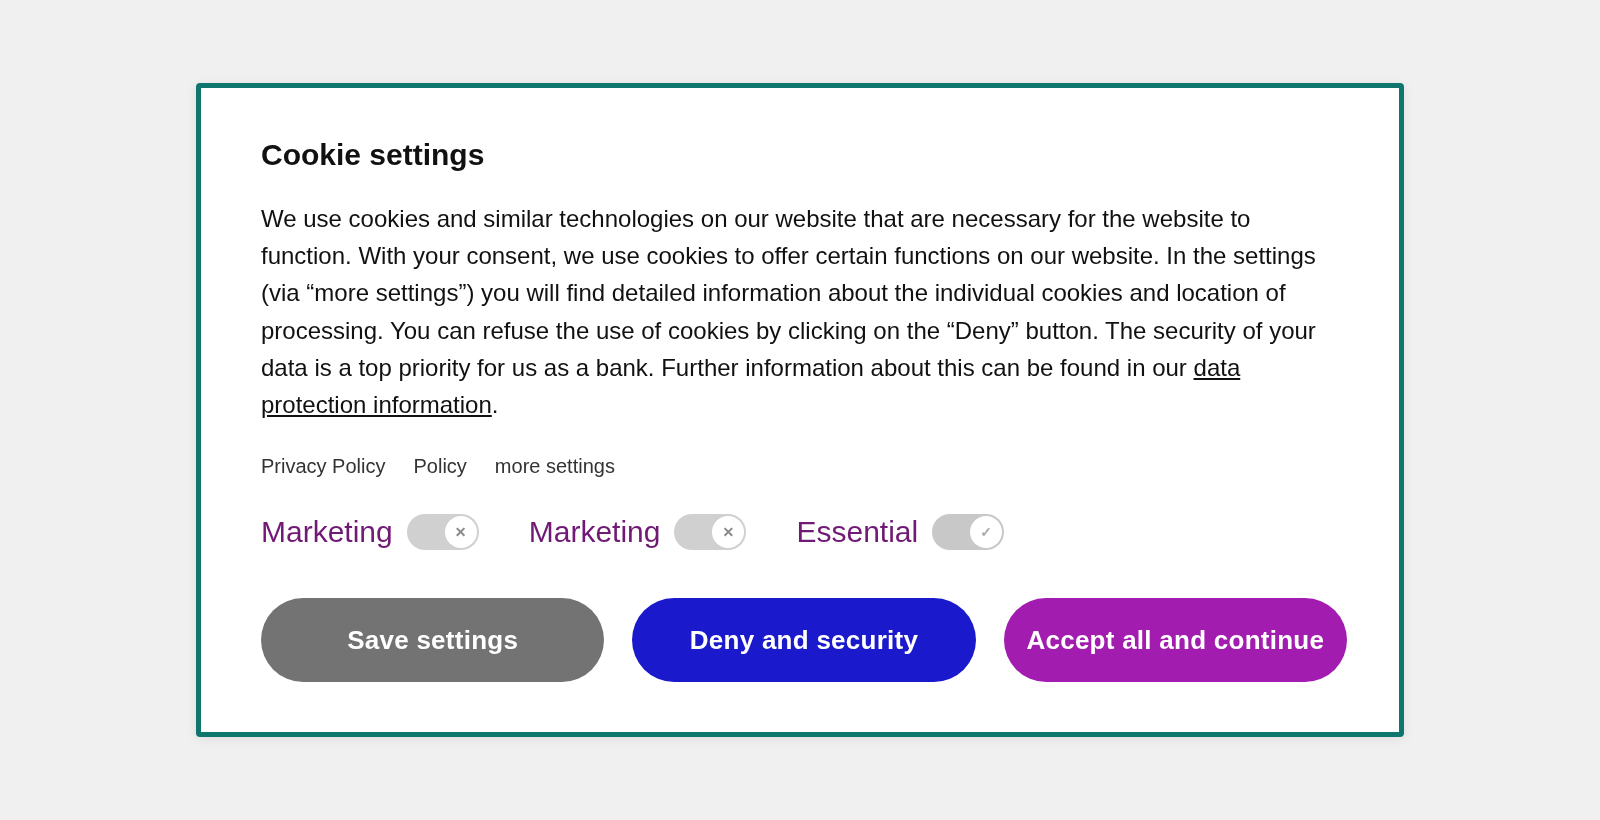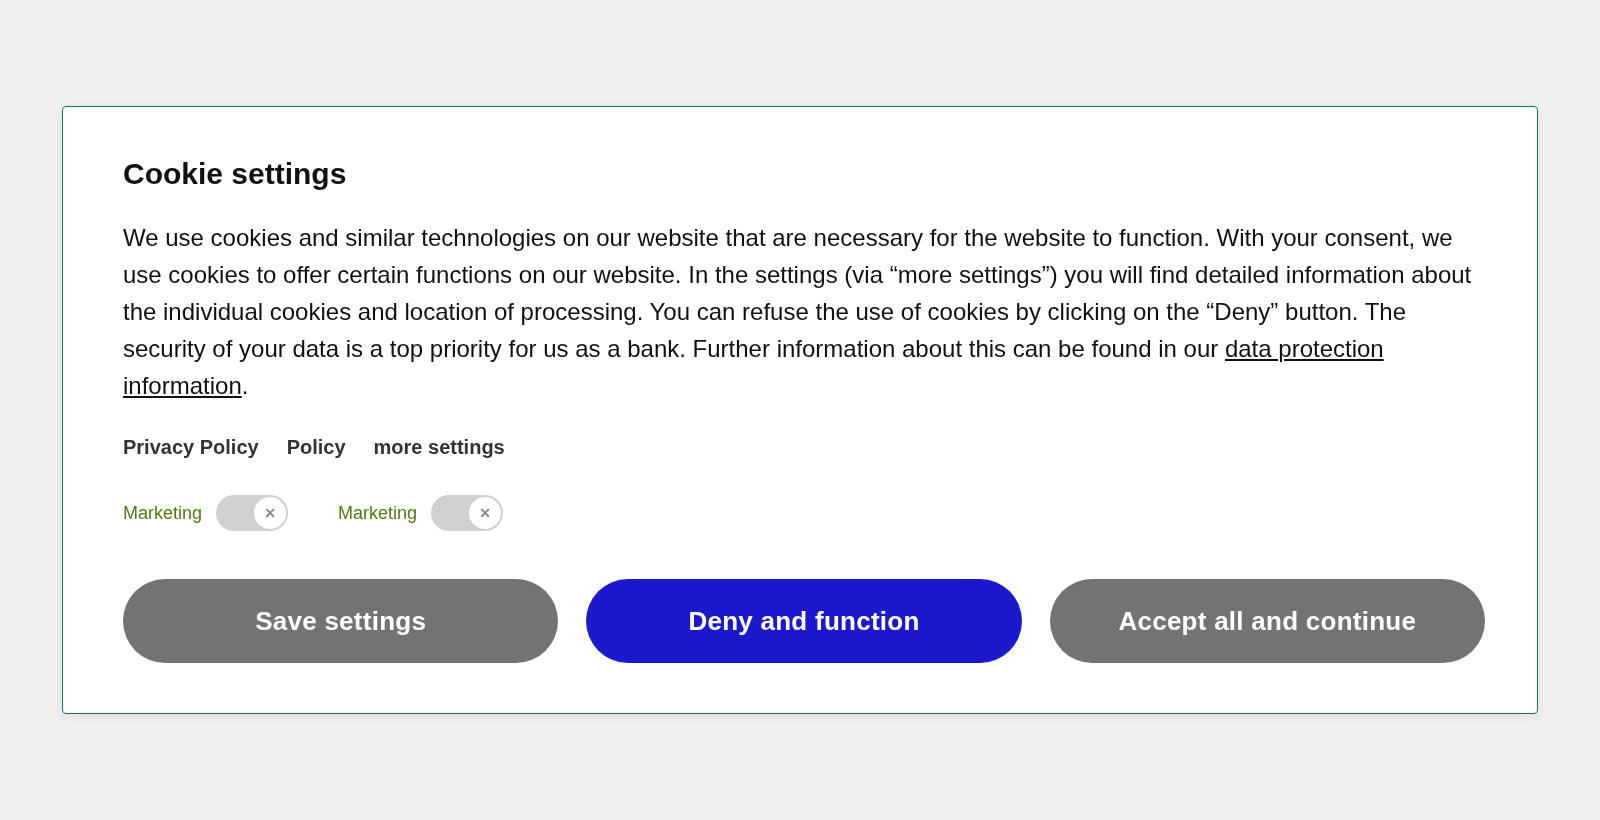--- a/index.html
+++ b/index.html
@@ -13,23 +13,23 @@
       height: 820px;
       background: #f0f0f0;
       display: flex;
       align-items: center;
       justify-content: center;
       font-family: Arial, Helvetica, sans-serif;
     }
 
     .dialog {
       background: #ffffff;
-      border: 1px solid #0f766e;
+      border: 5px solid #0f766e;
       border-radius: 4px;
-      width: 1476px;
+      width: 1208px;
       padding: 50px 52px 50px 60px;
       box-shadow: 0 2px 12px rgba(0,0,0,0.08);
     }
 
     .title {
       font-size: 30px;
       font-weight: 700;
       color: #111111;
       margin-bottom: 28px;
     }
@@ -43,21 +43,20 @@
 
     .description a {
       color: #111111;
       text-decoration: underline;
     }
 
     .links-row {
       display: flex;
       gap: 28px;
       margin-bottom: 36px;
-      font-weight: bold;
     }
 
     .link-item {
       font-size: 20px;
       color: #333333;
       cursor: pointer;
       text-decoration: none;
     }
 
     .toggles-row {
@@ -67,22 +66,22 @@
       margin-bottom: 48px;
     }
 
     .toggle-group {
       display: flex;
       align-items: center;
       gap: 14px;
     }
 
     .toggle-label {
-      font-size: 18px;
-      color: #4d7c0f;
+      font-size: 30px;
+      color: #701a75;
     }
 
     
     .toggle-off {
       display: inline-flex;
       align-items: center;
       width: 72px;
       height: 36px;
       background: #d0d0d0;
       border-radius: 18px;
@@ -166,21 +165,21 @@
 
     .btn-save {
       background: #737373;
     }
 
     .btn-deny {
       background: #1a1acc;
     }
 
     .btn-accept {
-      background: #737373;
+      background: #a21caf;
       text-align: center;
     }
   </style>
 </head>
 <body>
 
 <div class="dialog">
 
   <h1 class="title">Cookie settings</h1>
 
@@ -203,22 +202,28 @@
       </button>
     </div>
 
     <div class="toggle-group">
       <span class="toggle-label">Marketing</span>
       <button class="toggle-off" aria-pressed="false">
         <span class="thumb"></span>
       </button>
     </div>
 
+    <div class="toggle-group">
+      <span class="toggle-label">Essential</span>
+      <button class="toggle-on" aria-pressed="true" disabled="">
+        <span class="thumb"></span>
+      </button>
+    </div>
 
   </div>
 
   <div class="buttons-row">
     <button class="btn btn-save">Save settings</button>
-    <button class="btn btn-deny">Deny and function</button>
+    <button class="btn btn-deny">Deny and security</button>
     <button class="btn btn-accept">Accept all and continue</button>
   </div>
 
 </div>
 
 </body></html>

